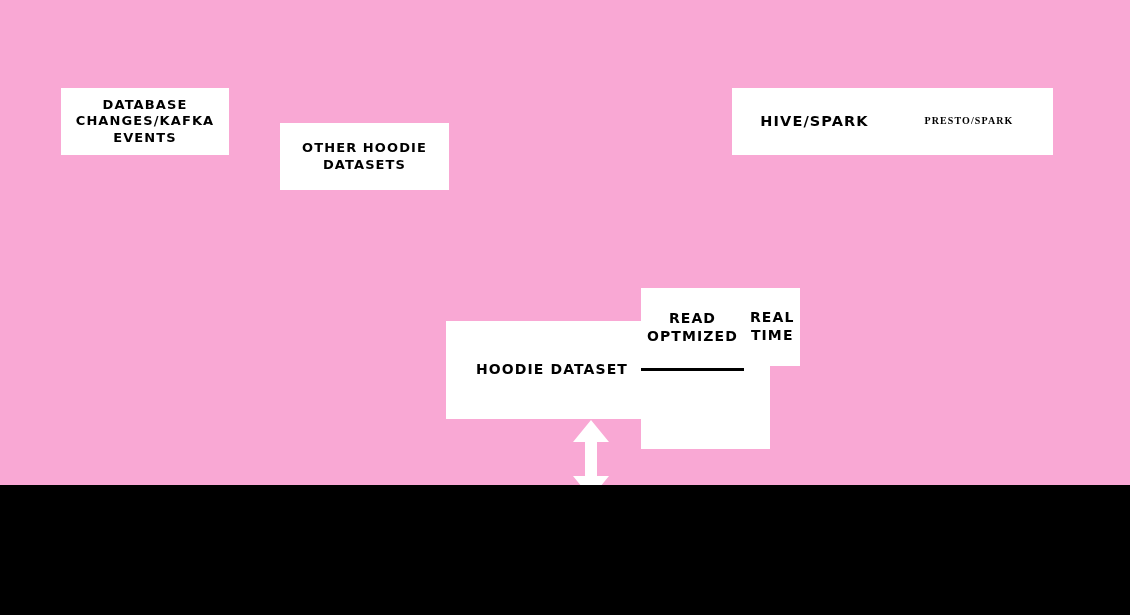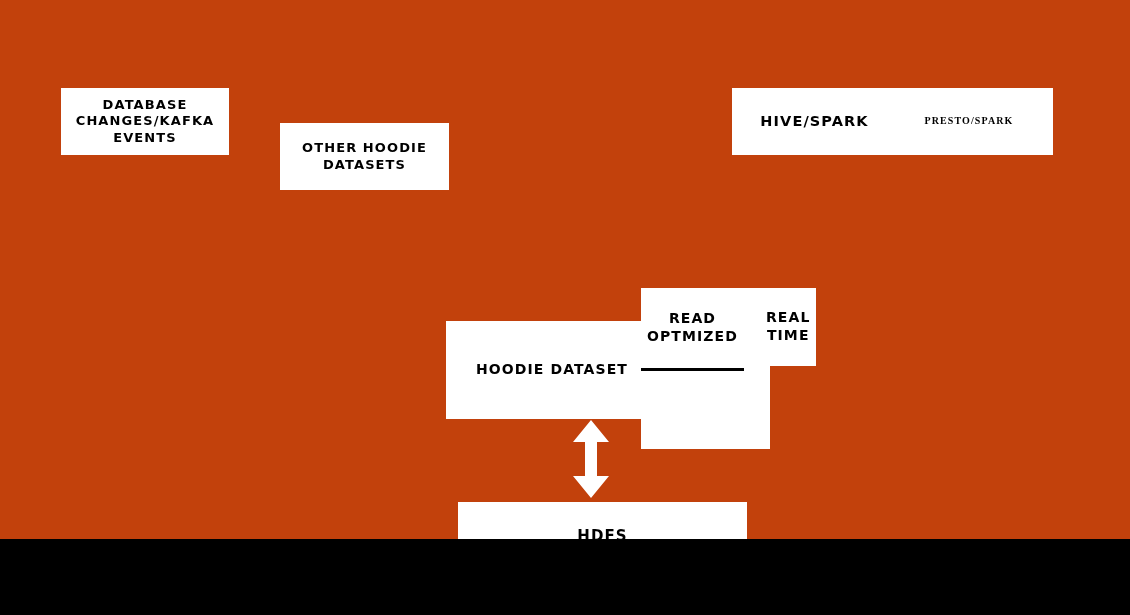--- a/index.html
+++ b/index.html
@@ -3,22 +3,22 @@
 <meta charset="utf-8">
 <style>
   html, body {
     margin: 0;
     padding: 0;
     background: #000000;
   }
   #canvas {
     position: relative;
     width: 1130px;
-    height: 539px;
-    background: #c2410c;
+    height: 485px;
+    background: #f9a8d4;
     overflow: hidden;
     font-family: "DejaVu Sans", sans-serif;
   }
   .node {
     position: absolute;
     background: #ffffff;
     color: #000000;
     box-sizing: border-box;
     display: flex;
     align-items: center;
@@ -70,21 +70,21 @@
   #node-read-optimized {
     position: relative;
     left: 0; top: 0;
     width: 100%;
     height: 83px;
     border-bottom: 3px solid #000000;
     font-size: 14px;
   }
   #node-real-time {
     position: relative;
-    left: 16px; top: 0;
+    left: 0; top: 0;
     width: 100%;
     height: 78px;
     font-size: 14px;
   }
   
   #node-hdfs {
     left: 458px; top: 502px; width: 289px; height: 70px;
     font-size: 15px;
   }
   

